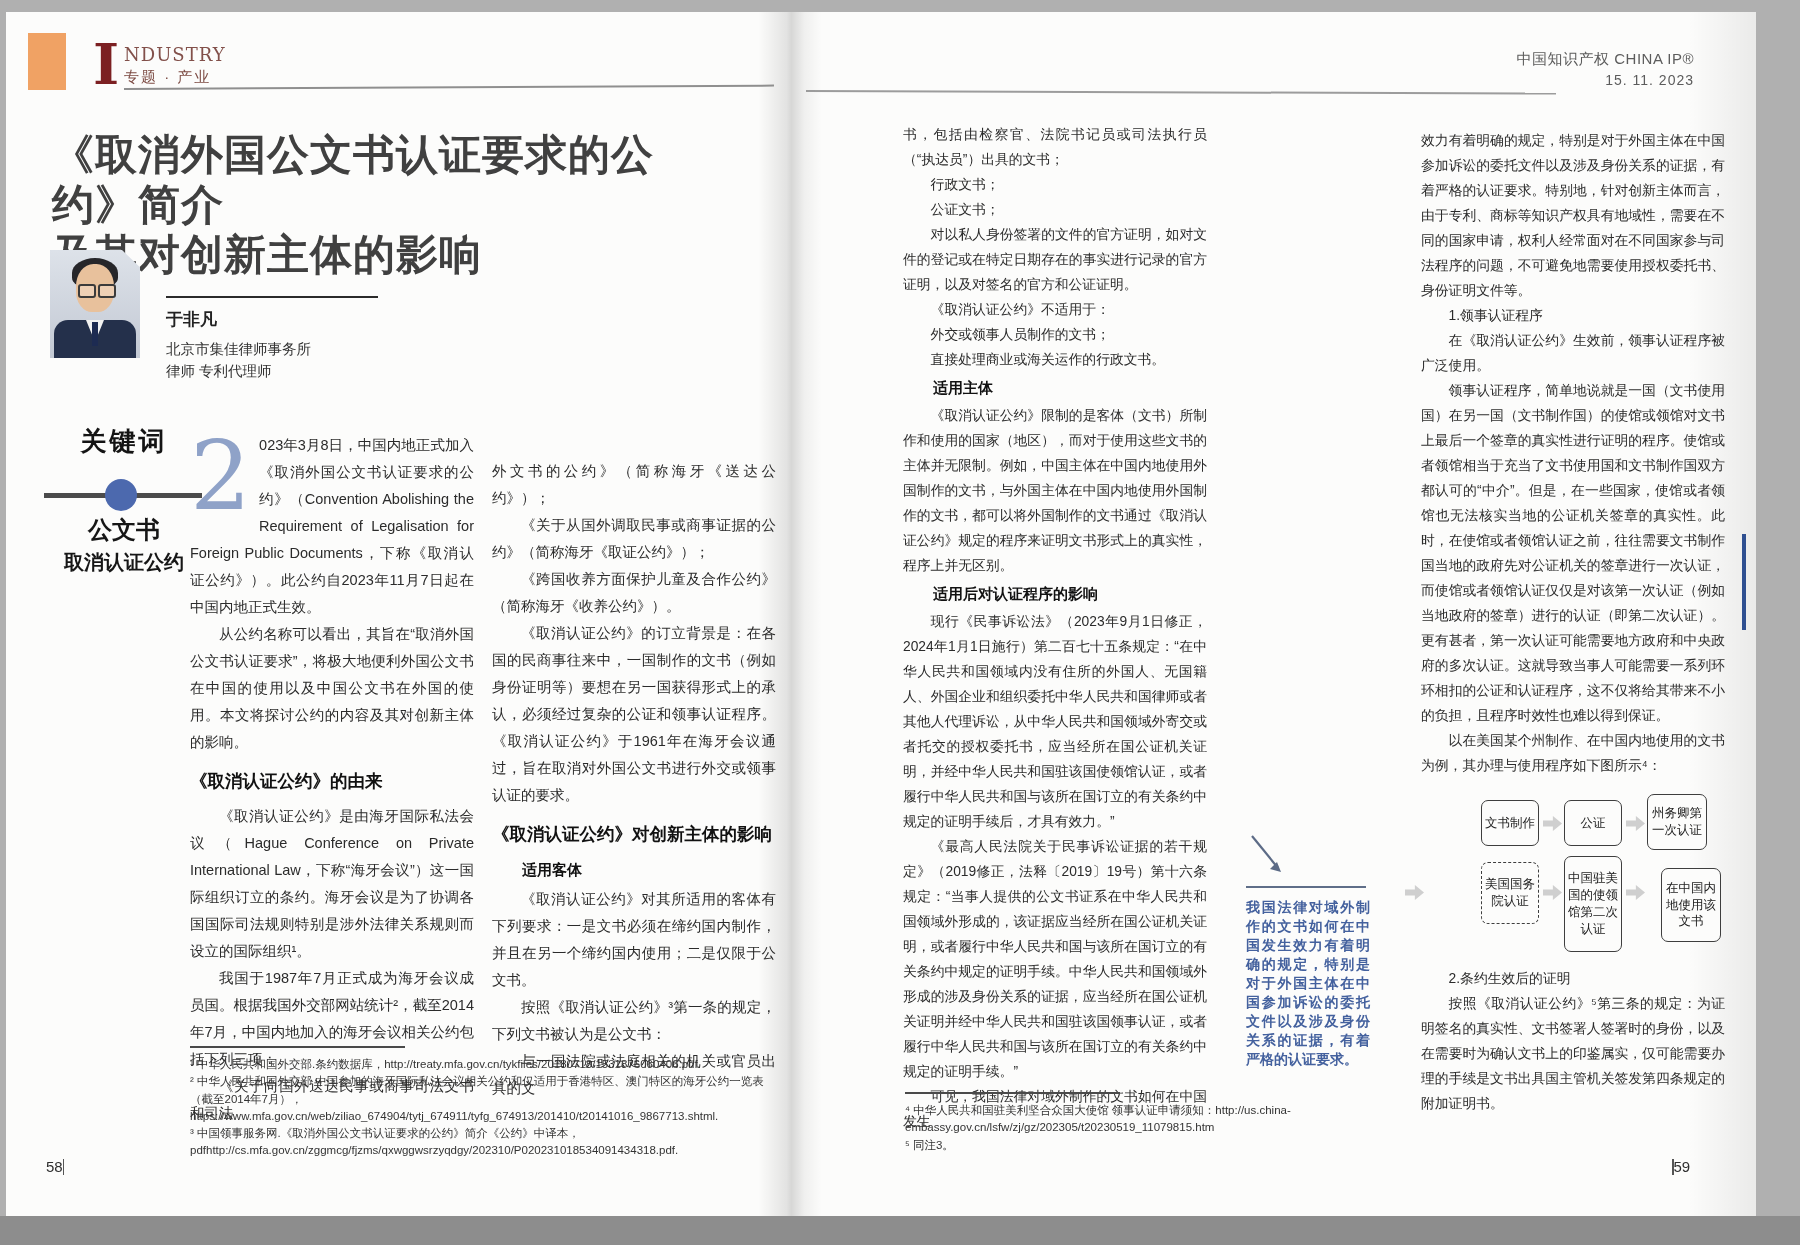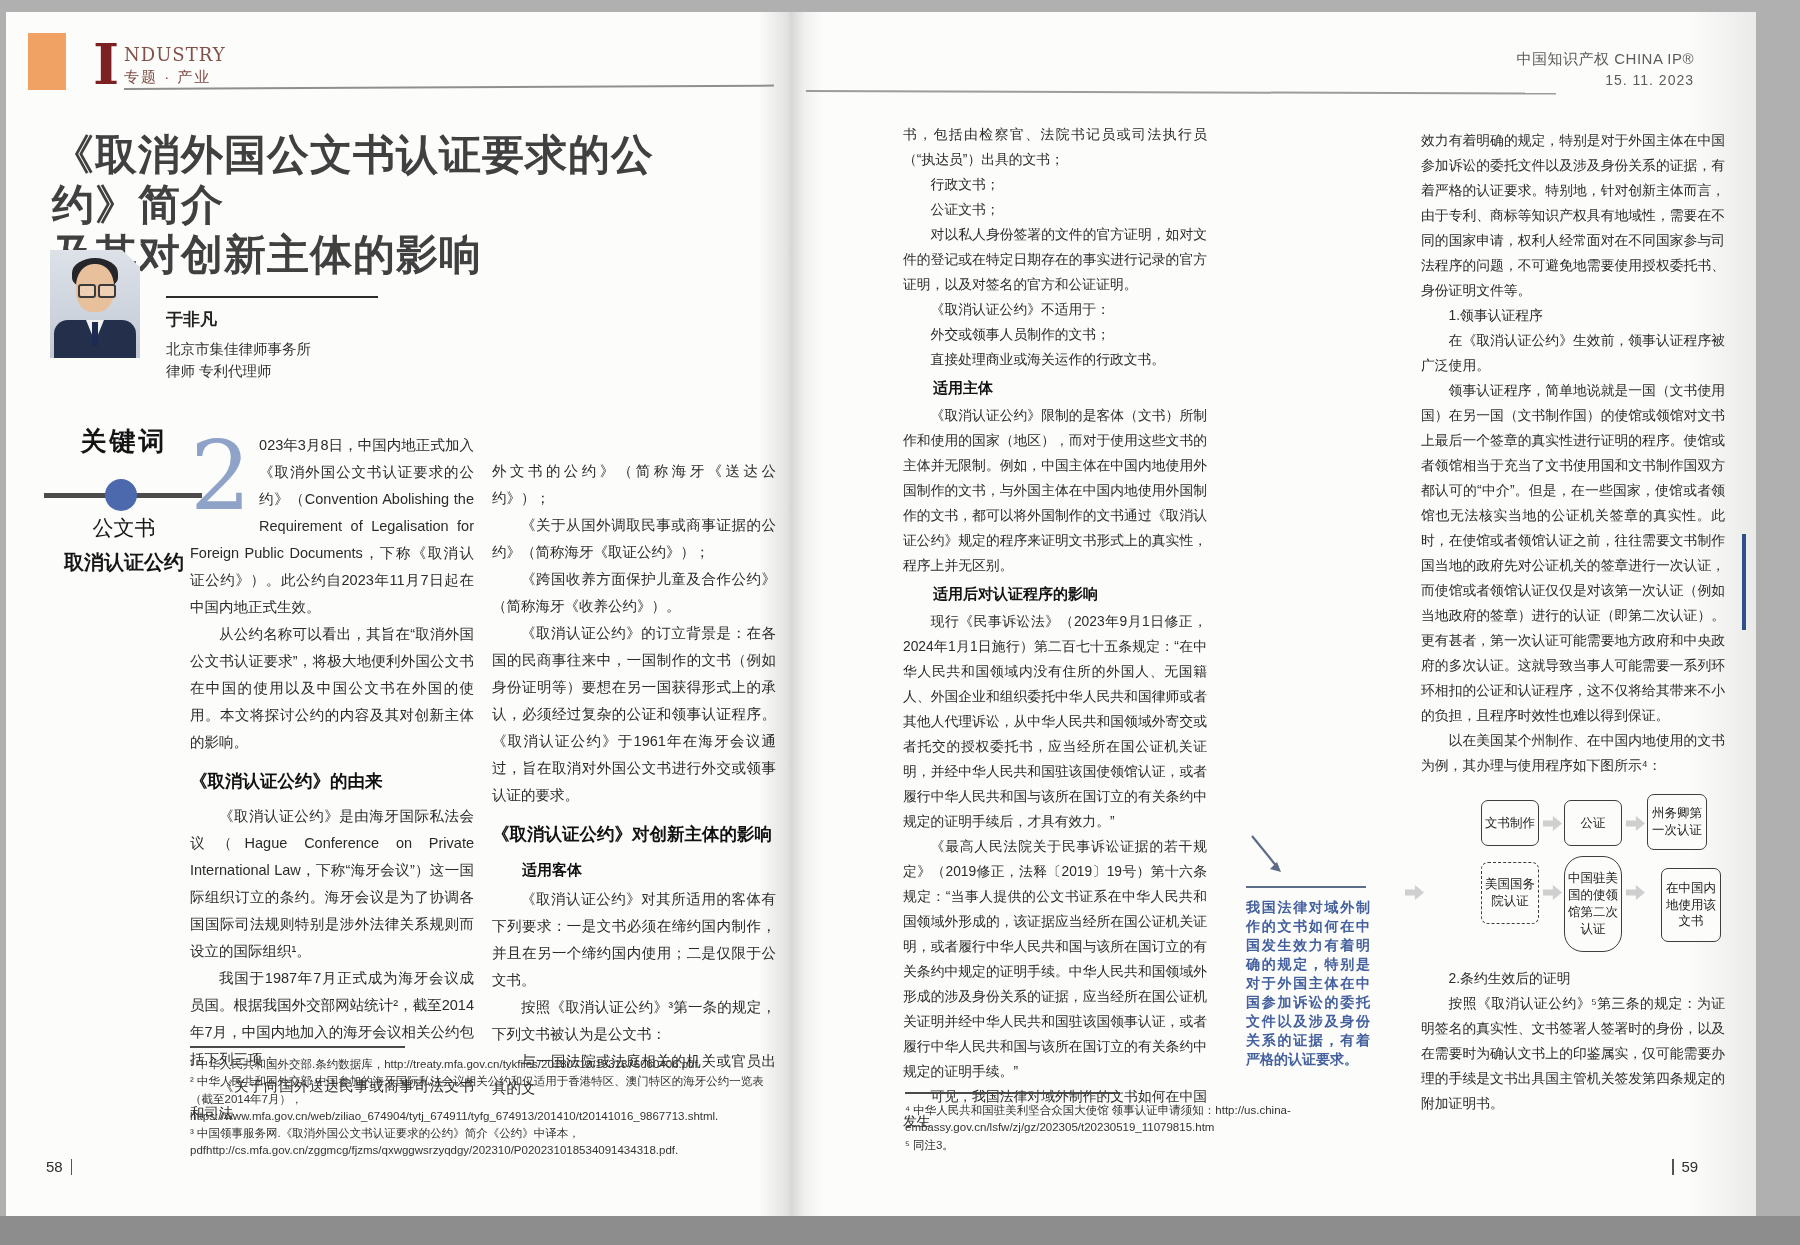--- a/index.html
+++ b/index.html
@@ -35,34 +35,34 @@
   .ph-tie{position:absolute;left:42px;top:72px;width:6px;height:24px;background:#1d2b52;}
 
   .au-line{left:166px;top:296px;width:212px;}
   .au-name{left:166px;top:308px;font-size:17px;font-weight:bold;color:#222;}
   .au-org{left:166px;top:340px;font-size:14.5px;color:#333;}
   .au-role{left:166px;top:362px;font-size:14.5px;color:#333;}
 
   .kw-label{left:44px;top:424px;width:160px;text-align:center;font-size:26px;font-weight:bold;color:#141414;letter-spacing:3px;}
   .kw-line{left:44px;top:493px;width:158px;height:5px;background:#4b4b4b;}
   .kw-dot{left:105px;top:479px;width:32px;height:32px;border-radius:50%;background:#4c69ae;}
-  .kw-1{left:44px;top:514px;width:160px;text-align:center;font-size:21px;font-weight:normal;color:#161616;}
+  .kw-1{left:44px;top:514px;width:160px;text-align:center;font-size:24px;font-weight:bold;color:#161616;}
   .kw-2{left:44px;top:549px;width:160px;text-align:center;font-size:20px;font-weight:bold;color:#161616;}
 
   .col{text-align:justify;color:#2b2b2b;}
   .col-l{width:284px;font-size:14.5px;line-height:27px;}
   .col-r{width:304px;font-size:13.8px;line-height:25px;}
   .ind{text-indent:2em;}
   .h-big{font-size:17.5px;font-weight:bold;color:#111;text-indent:0;margin:12px 0 8px;white-space:nowrap;}
   .h-sub{font-size:15px;font-weight:bold;color:#111;padding-left:2em;margin:3px 0;}
   .dc{float:left;font:96px/78px "DejaVu Serif",serif;color:#8fa2c8;margin:5px 8px 0 0;}
 
   .fn-rule{height:2px;background:#4a4a4a;}
   .fn{font-size:11.5px;line-height:1.5;color:#333;text-align:left;}
-  .pagenum{font-size:15px;color:#2f2f2f;display:flex;align-items:center;gap:8px;}
+  .pagenum{font-size:15px;color:#2f2f2f;display:flex;align-items:center;}
   .pbar{display:inline-block;width:1.5px;height:16px;background:#555;}
 
   .rp-brand{left:1394px;top:50px;width:300px;text-align:right;font-size:15px;color:#5c5c5c;letter-spacing:.5px;}
   .rp-date{left:1394px;top:72px;width:300px;text-align:right;font-size:14px;color:#5c5c5c;letter-spacing:1px;}
 
   .pq{left:1246px;top:832px;width:124px;}
   .pq-line{width:120px;height:2px;background:#5f6e88;margin:4px 0 10px;}
   .pq-text{font-size:14px;line-height:19px;font-weight:bold;color:#44619e;text-align:justify;}
 
   .flow{position:relative;height:172px;margin:10px 0 6px;}
@@ -188,21 +188,21 @@
     <div class="flow">
       <div class="fbox" style="left:60px;top:12px;width:58px;height:46px;">文书制作</div>
       <div class="farrow" style="left:122px;top:27px;"></div>
       <div class="fbox" style="left:143px;top:12px;width:58px;height:46px;">公证</div>
       <div class="farrow" style="left:205px;top:27px;"></div>
       <div class="fbox" style="left:226px;top:6px;width:60px;height:56px;">州务卿第一次认证</div>
 
       <div class="farrow" style="left:-16px;top:96px;"></div>
       <div class="fbox dashed" style="left:60px;top:74px;width:58px;height:62px;">美国国务院认证</div>
       <div class="farrow" style="left:122px;top:96px;"></div>
-      <div class="fbox" style="left:143px;top:68px;width:58px;height:96px;border-radius:19px;">中国驻美国的使领馆第二次认证</div>
+      <div class="fbox" style="left:143px;top:68px;width:58px;height:96px;">中国驻美国的使领馆第二次认证</div>
       <div class="farrow" style="left:205px;top:96px;"></div>
       <div class="fbox" style="left:240px;top:80px;width:60px;height:74px;">在中国内地使用该文书</div>
     </div>
 
     <div class="ind">2.条约生效后的证明</div>
     <div class="ind">按照《取消认证公约》⁵第三条的规定：为证明签名的真实性、文书签署人签署时的身份，以及在需要时为确认文书上的印鉴属实，仅可能需要办理的手续是文书出具国主管机关签发第四条规定的附加证明书。</div>
   </div>
 
   <div class="abs fn-rule" style="left:905px;top:1092px;width:215px;"></div>
   <div class="abs fn" style="left:905px;top:1102px;width:650px;">

